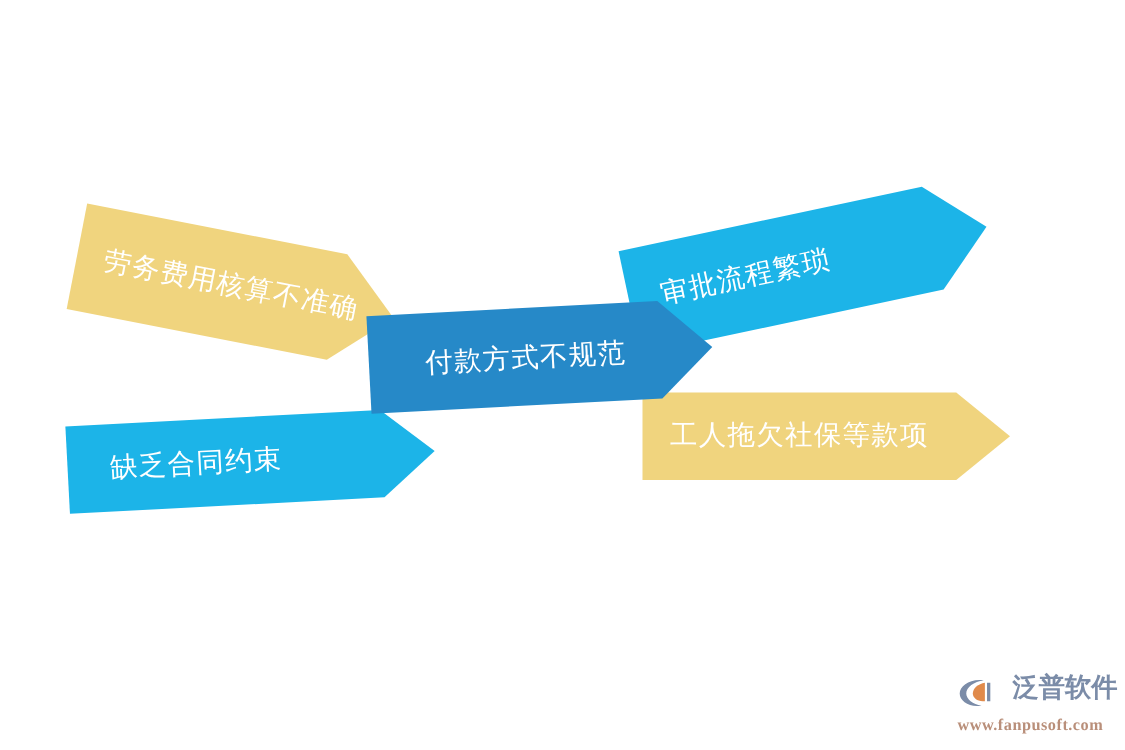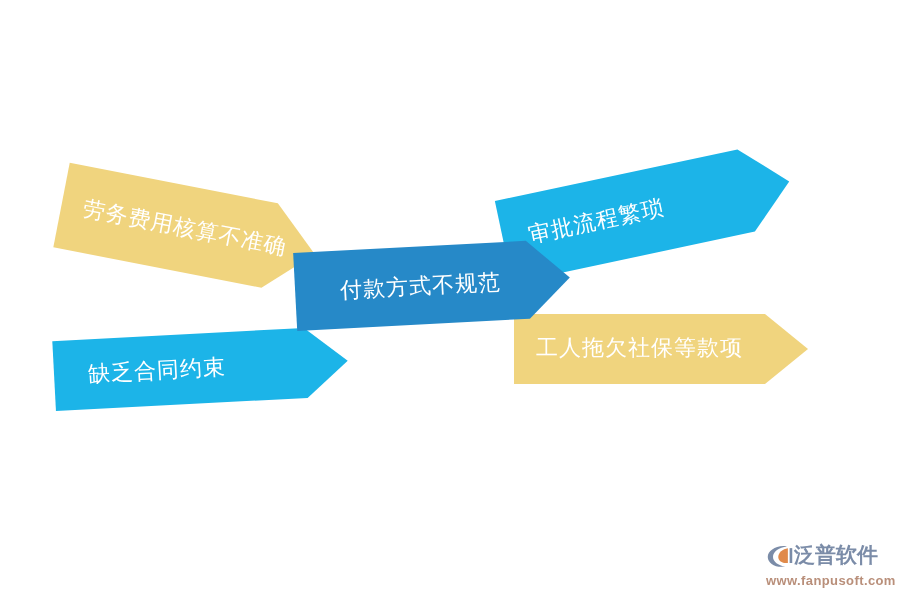--- a/index.html
+++ b/index.html
@@ -42,39 +42,38 @@
     top: 534px;
     width: 128px;
     height: 60px;
     display: flex;
     flex-direction: column;
     align-items: flex-start;
     justify-content: center;
   }
   .logo-top-row {
     display: flex;
-    align-items: center;
-    gap: 0;
+    gap: 16px;
     height: 30px;
   }
   .logo-mark {
     width: 28px;
     height: 28px;
     flex: 0 0 auto;
   }
   .logo-wordmark {
     font-family: "DejaVu Sans", sans-serif;
     font-size: 21px;
     font-weight: bold;
     color: #7b8ca8;
     line-height: 1;
     white-space: nowrap;
   }
   .logo-url {
-    font-family: Liberation Sans, sans-serif;
+    font-family: Liberation Serif, serif;
     font-size: 13px;
     font-weight: bold;
     color: #b98f7a;
     letter-spacing: 0.4px;
     margin-top: 2px;
     white-space: nowrap;
   }
 </style>
 </head>
 <body>

